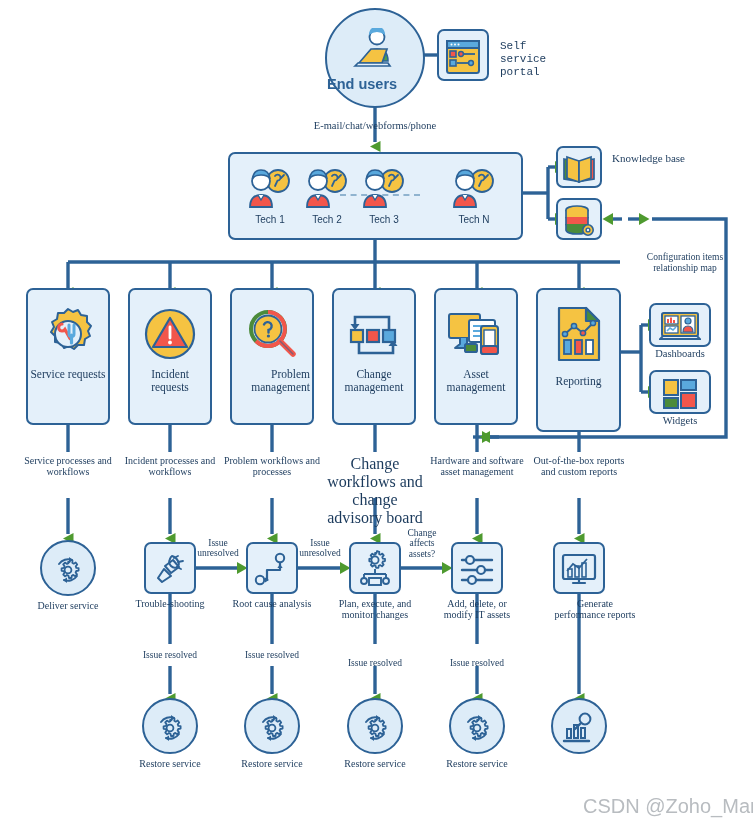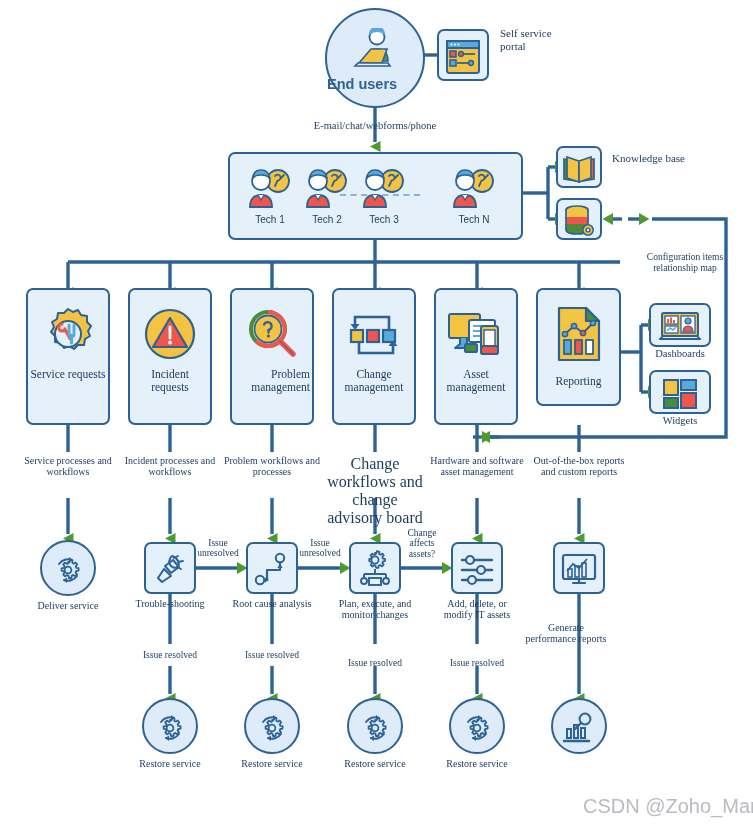--- a/index.html
+++ b/index.html
@@ -134,21 +134,21 @@
           <circle cx="13.5" cy="5.5" r="1" fill="#fff"></circle>
         <rect x="5" y="12" width="6" height="6" fill="#f2564b" stroke="#2d6296" stroke-width="1.6"></rect>
         <rect x="5" y="21" width="6" height="6" fill="#5aa9dd" stroke="#2d6296" stroke-width="1.6"></rect>
         <circle cx="16" cy="15" r="2.4" fill="#f2564b" stroke="#2d6296" stroke-width="1.5"></circle>
         <line x1="19" y1="15" x2="30" y2="15" stroke="#2d6296" stroke-width="1.8"></line>
         <circle cx="26" cy="24" r="2.4" fill="#5aa9dd" stroke="#2d6296" stroke-width="1.5"></circle>
         <line x1="12" y1="24" x2="23" y2="24" stroke="#2d6296" stroke-width="1.8"></line>
       </svg>
     </div>
   </div>
-  <div class="side-lbl" style="left:500px;top:27px;width:70px;">Self service portal</div>
+  <div class="side-lbl" style="left:500px;top:40px;width:70px;font-family:Liberation Mono, monospace;">Self service portal</div>
 
   <div class="cap cap-serif" style="left:275px;top:120px;width:200px;font-size:10.5px;">E-mail/chat/webforms/phone</div>
 
   <div class="node bx" style="left:228px;top:152px;width:295px;height:88px;">
     <div class="dash" style="left:110px;top:40px;width:80px;"></div>
 
     <div style="position:absolute;left:12px;top:12px;width:56px;height:66px;">
       <div class="icowrap" style="top:0;height:44px;">
         <svg width="50" height="42" viewBox="0 0 50 42">
           <circle cx="33" cy="14" r="11" fill="#f5c342" stroke="#2d6296" stroke-width="1.8"></circle>
@@ -303,21 +303,21 @@
         <line x1="26" y1="26" x2="38" y2="26" stroke="#5aa9dd" stroke-width="2"></line>
         <rect x="34" y="16" width="17" height="28" rx="2.5" fill="#f5c342" stroke="#2d6296" stroke-width="2"></rect>
         <rect x="37" y="20" width="11" height="16" fill="#fff" stroke="#2d6296" stroke-width="1.4"></rect>
         <rect x="34" y="36" width="17" height="8" rx="2.5" fill="#f2564b" stroke="#2d6296" stroke-width="2"></rect>
         <rect x="18" y="34" width="12" height="8" rx="1.6" fill="#4b8b3b" stroke="#2d6296" stroke-width="2"></rect>
       </svg>
     </div>
     <div class="cap cap-serif procbox-cap" style="left:2px;right:2px;top:78px;">Asset management</div>
   </div>
 
-  <div class="node bx" style="left:536px;top:288px;width:85px;height:118px;">
+  <div class="node bx" style="left:536px;top:288px;width:85px;height:144px;">
     <div class="icowrap" style="top:16px;height:56px;">
       <svg width="48" height="56" viewBox="0 0 48 56">
         <path d="M4,2 L31,2 L44,15 L44,54 L4,54 Z" fill="#f5c342" stroke="#2d6296" stroke-width="2.2" stroke-linejoin="round"></path>
         <path d="M31,2 L31,15 L44,15 Z" fill="#4b8b3b" stroke="#2d6296" stroke-width="2.2" stroke-linejoin="round"></path>
         <polyline points="10,28 19,20 28,27 38,17" fill="none" stroke="#2d6296" stroke-width="2"></polyline>
         <circle cx="10" cy="28" r="2.6" fill="#5aa9dd" stroke="#2d6296" stroke-width="1.5"></circle>
         <circle cx="19" cy="20" r="2.6" fill="#5aa9dd" stroke="#2d6296" stroke-width="1.5"></circle>
         <circle cx="28" cy="27" r="2.6" fill="#f2564b" stroke="#2d6296" stroke-width="1.5"></circle>
         <circle cx="38" cy="17" r="2.6" fill="#5aa9dd" stroke="#2d6296" stroke-width="1.5"></circle>
         <rect x="9" y="34" width="7" height="14" fill="#5aa9dd" stroke="#2d6296" stroke-width="1.8"></rect>
@@ -439,21 +439,21 @@
         <rect x="3" y="2" width="32" height="24" rx="2" fill="none" stroke="#2d6296" stroke-width="2.2"></rect>
         <polyline points="7,18 13,11 19,15 27,6" fill="none" stroke="#2d6296" stroke-width="1.8"></polyline>
         <rect x="8" y="16" width="4" height="8" fill="none" stroke="#2d6296" stroke-width="1.6"></rect>
         <rect x="15" y="13" width="4" height="11" fill="none" stroke="#2d6296" stroke-width="1.6"></rect>
         <rect x="22" y="10" width="4" height="14" fill="none" stroke="#2d6296" stroke-width="1.6"></rect>
         <line x1="13" y1="30" x2="25" y2="30" stroke="#2d6296" stroke-width="2.2" stroke-linecap="round"></line>
         <line x1="19" y1="26" x2="19" y2="30" stroke="#2d6296" stroke-width="2.2"></line>
       </svg>
     </div>
   </div>
-  <div class="cap cap-serif" style="left:524px;top:598px;width:84px;font-size:10px;margin-top:24px;">Generate performance reports</div>
+  <div class="cap cap-serif" style="left:553px;top:598px;width:84px;font-size:10px;">Generate performance reports</div>
 
   <div class="edge-lbl" style="left:190px;top:538px;width:56px;">Issue unresolved</div>
   <div class="edge-lbl" style="left:292px;top:538px;width:56px;">Issue unresolved</div>
   <div class="edge-lbl" style="left:397px;top:528px;width:50px;">Change affects assets?</div>
 
   <div class="edge-lbl" style="left:131px;top:650px;width:78px;">Issue resolved</div>
   <div class="edge-lbl" style="left:233px;top:650px;width:78px;">Issue resolved</div>
   <div class="edge-lbl" style="left:336px;top:658px;width:78px;">Issue resolved</div>
   <div class="edge-lbl" style="left:438px;top:658px;width:78px;">Issue resolved</div>
 

